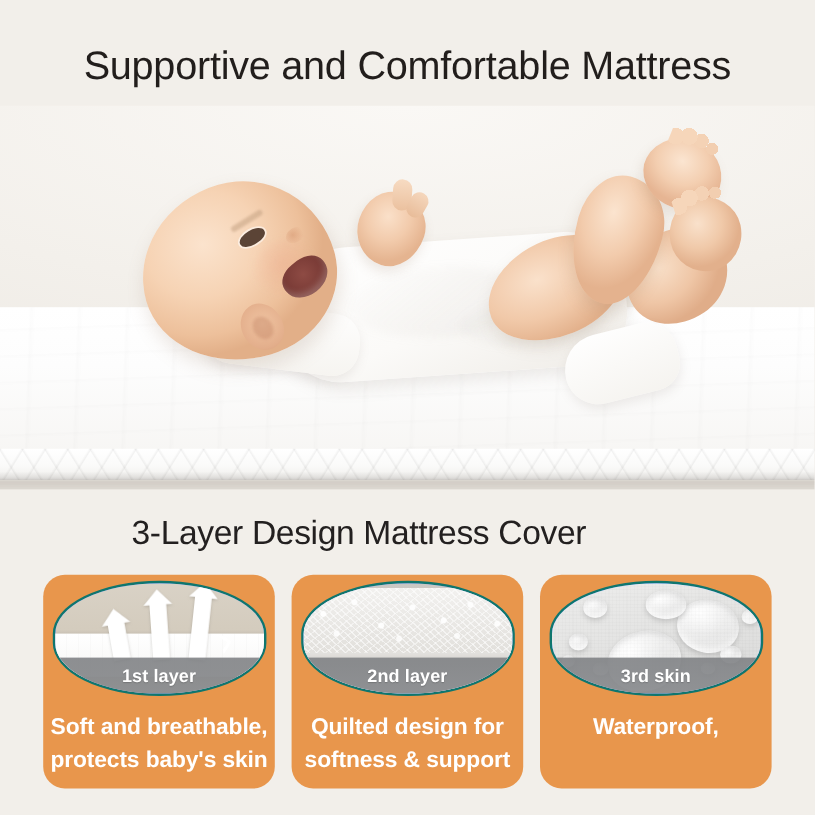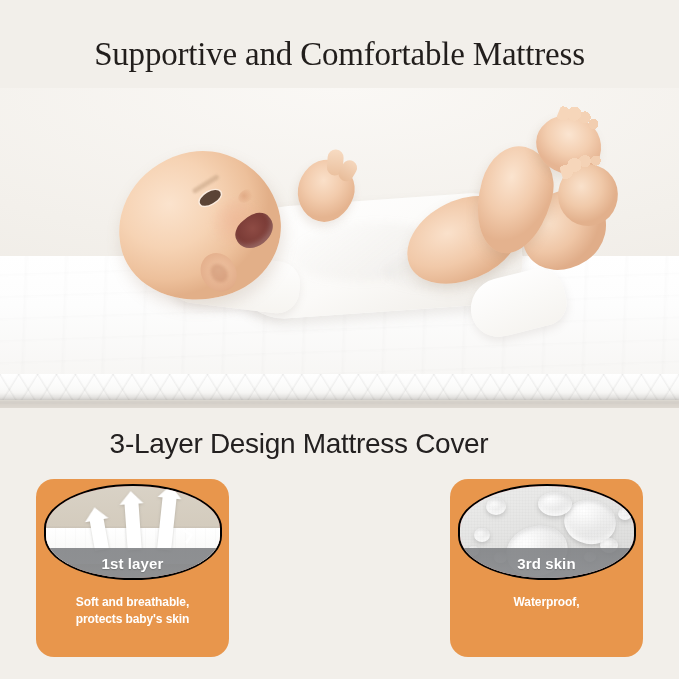--- a/index.html
+++ b/index.html
@@ -25,21 +25,21 @@
     overflow: hidden;
   }
 
   
   .title {
     position: absolute;
     top: 36px;
     left: 0;
     width: 679px;
     text-align: center;
-    font-family: Liberation Serif, serif;
+    font-family: Liberation Sans, sans-serif;
     font-size: 33px;
     font-weight: 400;
     letter-spacing: -0.2px;
     color: #221E1C;
     white-space: nowrap;
   }
 
   
   .hero {
     position: absolute;
@@ -416,22 +416,22 @@
     align-items: center;
   }
 
   
   .card-media {
     position: relative;
     width: 178px;
     height: 96px;
     border-radius: 50% / 46%;
     overflow: hidden;
-    border: 2px solid #000000;
-    background: #7f1d1d;
+    border: 2px solid #0f766e;
+    background: #3b82f6;
   }
 
   .card-media-scene {
     position: absolute;
     inset: 0;
   }
 
   
   .card-layer-band {
     position: absolute;
@@ -450,21 +450,21 @@
     letter-spacing: 0.1px;
     text-shadow: 0 1px 1px rgba(0,0,0,0.18);
   }
 
   .card-caption {
     margin-top: 14px;
     width: 182px;
     text-align: center;
     color: #FFFFFF;
     font-family: "Liberation Sans", sans-serif;
-    font-size: 12px;
+    font-size: 19px;
     font-weight: 700;
     line-height: 1.42;
     letter-spacing: -0.1px;
   }
   .card-caption .l2 { display: block; }
 
   
   .scene-breathable {
     background: linear-gradient(180deg, #D9D2C6 0%, #D4CCBE 40%, #CFC7B8 100%);
   }
@@ -652,20 +652,34 @@
           <div class="arrow-wisp"></div>
         </div>
         <div class="card-layer-band">1st layer</div>
       </div>
       <div class="card-caption">
         <span>Soft and breathable,</span>
         <span class="l2">protects baby's skin</span>
       </div>
     </div>
 
+    <div class="card">
+      <div class="card-media">
+        <div class="card-media-scene scene-quilted">
+          <div class="base"></div>
+          <div class="fiber-edge"></div>
+          <div class="fiber"></div>
+        </div>
+        <div class="card-layer-band">2nd layer</div>
+      </div>
+      <div class="card-caption">
+        <span>Quilted design for</span>
+        <span class="l2">softness &amp; support</span>
+      </div>
+    </div>
 
     <div class="card">
       <div class="card-media">
         <div class="card-media-scene scene-waterproof">
           <div class="drop drop-1"></div>
           <div class="drop drop-2"></div>
           <div class="drop drop-3"></div>
           <div class="drop drop-4"></div>
           <div class="drop drop-5"></div>
           <div class="drop drop-6"></div>

